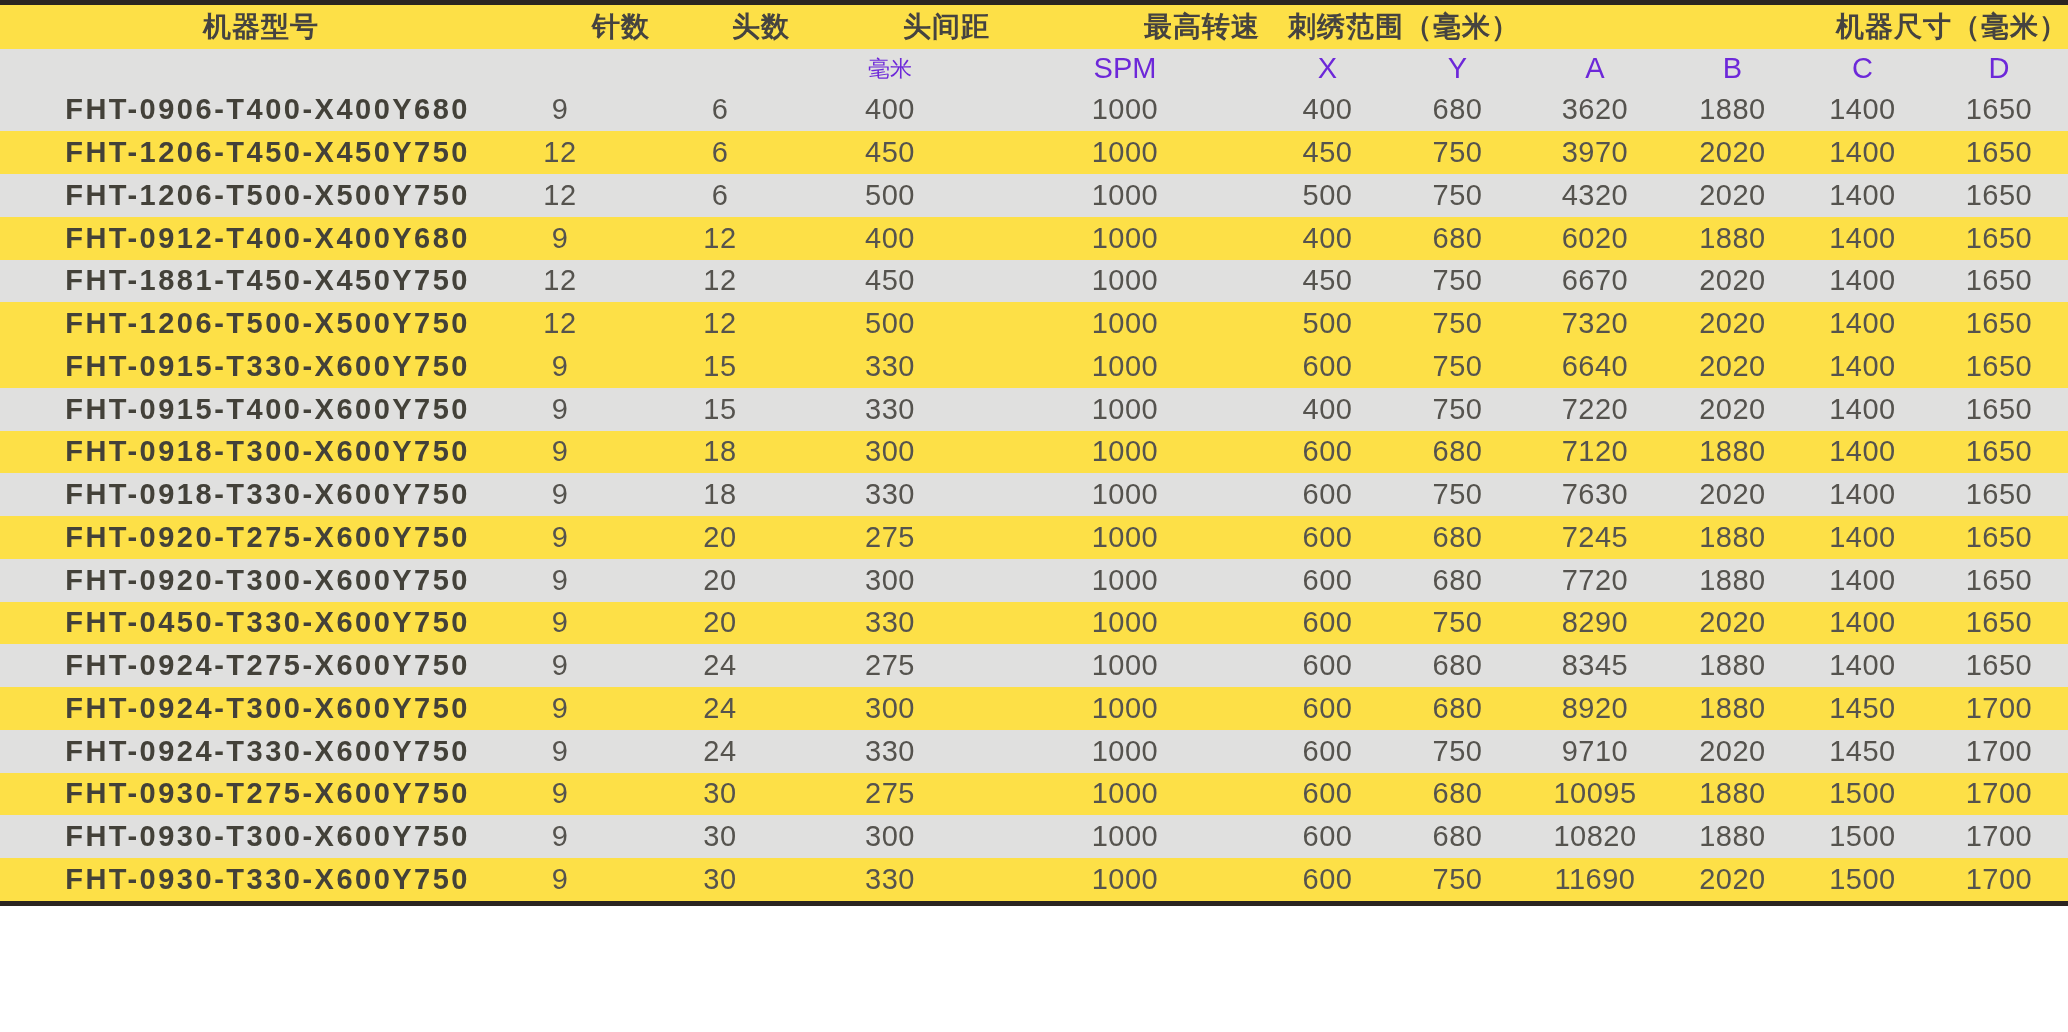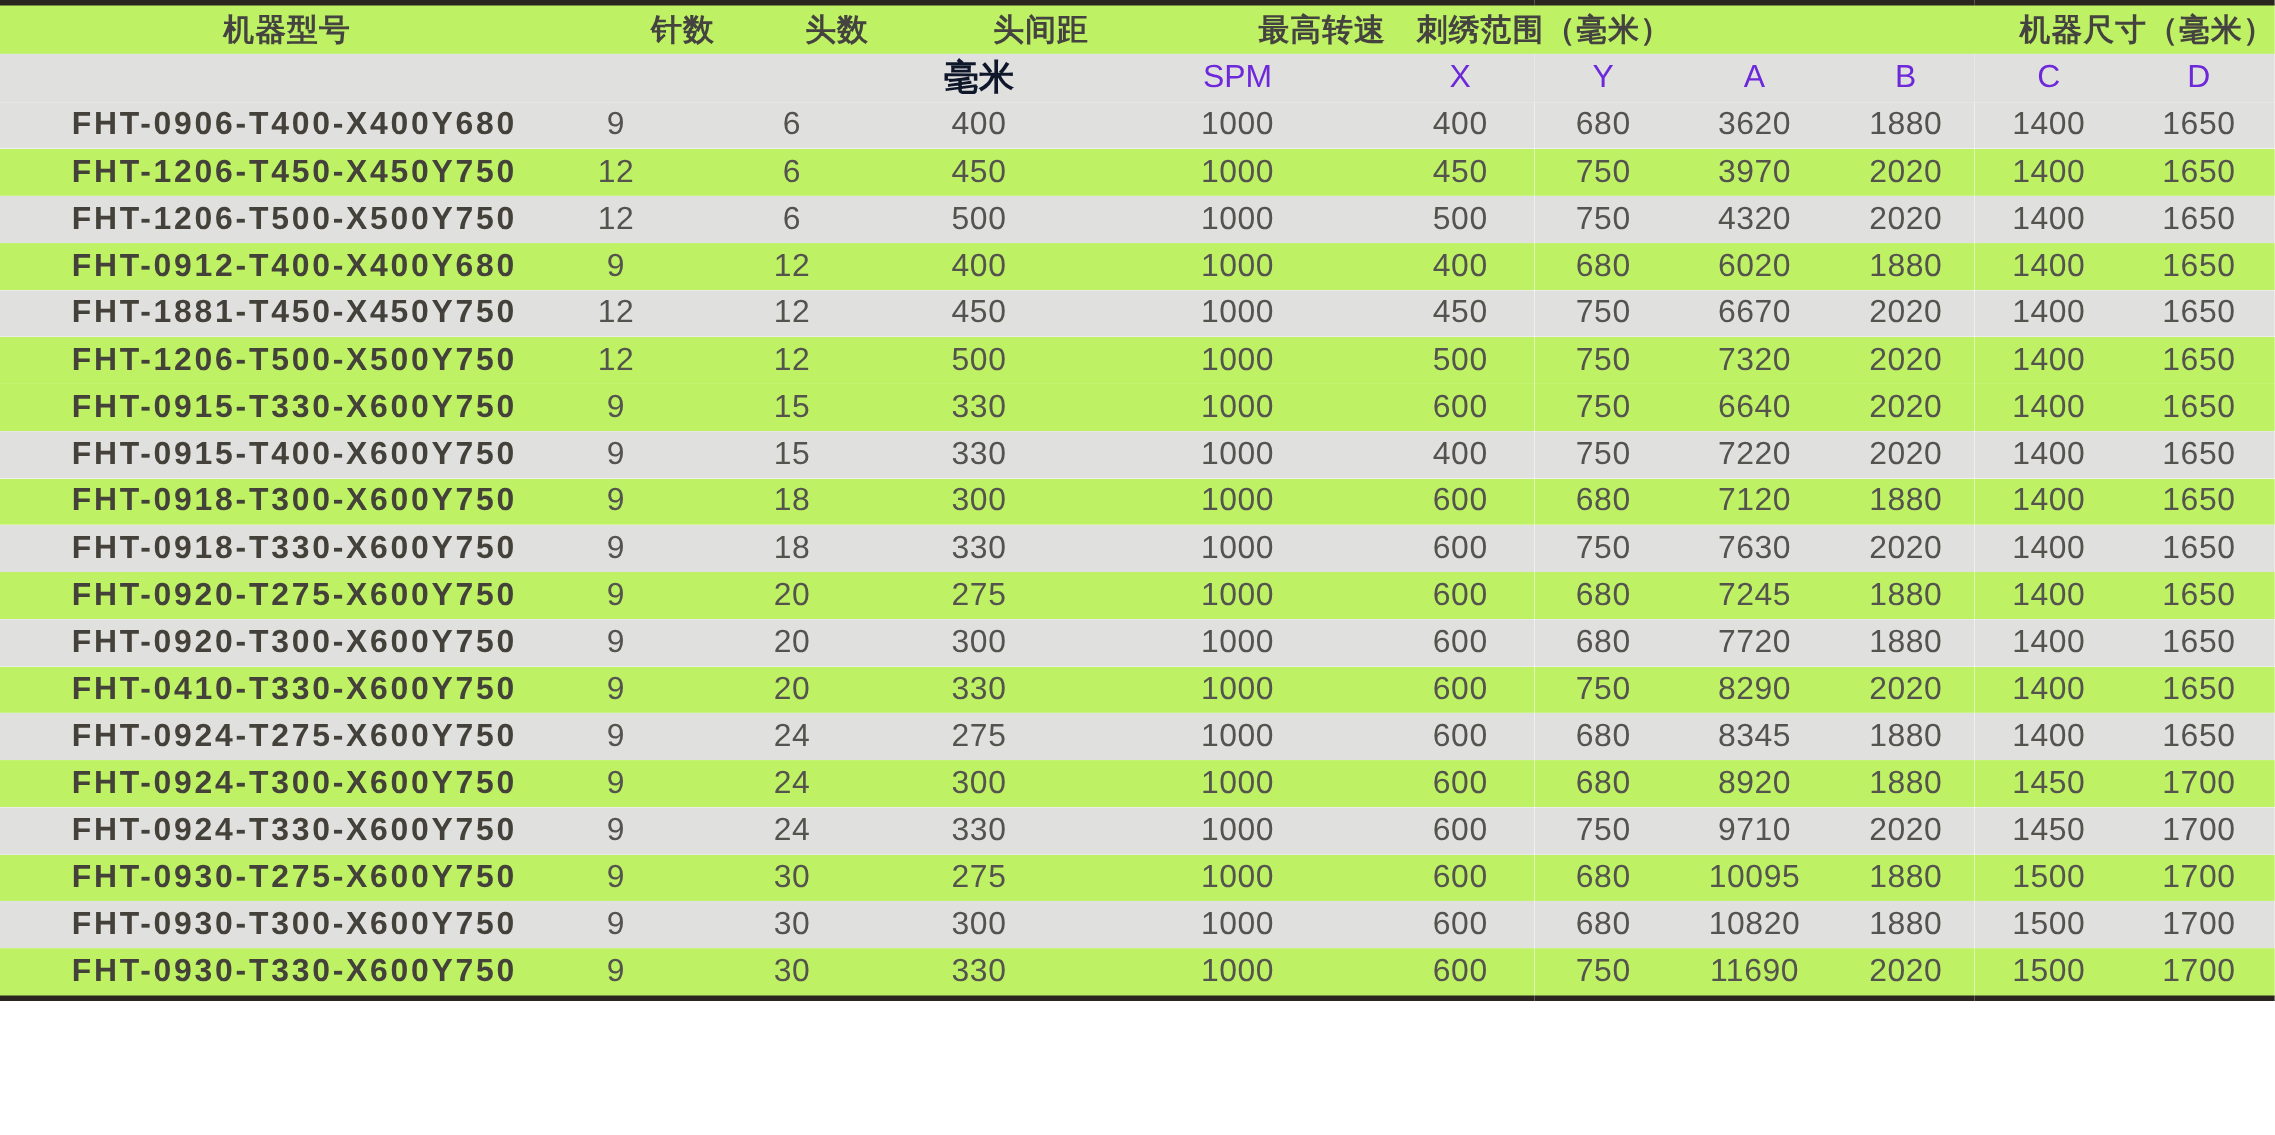--- a/index.html
+++ b/index.html
@@ -9,21 +9,21 @@
     width: 2068px;
     font-family: "Liberation Sans", sans-serif;
   }
   .spec-table {
     width: 2068px;
     border-collapse: collapse;
     table-layout: fixed;
     border-top: 5px solid #2b2520;
     border-bottom: 5px solid #2b2520;
   }
-  .bg-light { background: #bef264; margin-left: 44px; }
+  .bg-light { background: #fde047; margin-left: 44px; }
   .bg-gray  { background: #e0e0df; }
 
   th, td { padding: 0; vertical-align: middle; }
 
   
   .hr1 { height: 46px; }
   .hr2 { height: 40px; }
   .hr3 { height: 82px; }
 
   
@@ -38,21 +38,21 @@
   }
   .hr1 .model-h { text-align: center; padding-left: 52px; }
 
   
   .unit {
     font-weight: 400;
     color: #6d28d9;
     font-size: 29px;
     text-align: center;
   }
-  .unit.zh-unit { font-weight: 700; color: #0f172a; font-size: 32px; }
+  .unit.zh-unit { font-weight: 400; color: #6d28d9; font-size: 22px; }
 
   
   .sub {
     font-weight: 700;
     color: #454340;
     font-size: 27px;
     text-align: center;
     white-space: pre-line;
     line-height: 1.2;
   }
@@ -265,21 +265,21 @@
         <td>300</td>
         <td>1000</td>
         <td>600</td>
         <td>680</td>
         <td>7720</td>
         <td>1880</td>
         <td>1400</td>
         <td>1650</td>
       </tr>
       <tr class="bg-light">
-        <td class="model">FHT-0410-T330-X600Y750</td>
+        <td class="model">FHT-0450-T330-X600Y750</td>
         <td>9</td>
         <td>20</td>
         <td>330</td>
         <td>1000</td>
         <td>600</td>
         <td>750</td>
         <td>8290</td>
         <td>2020</td>
         <td>1400</td>
         <td>1650</td>

